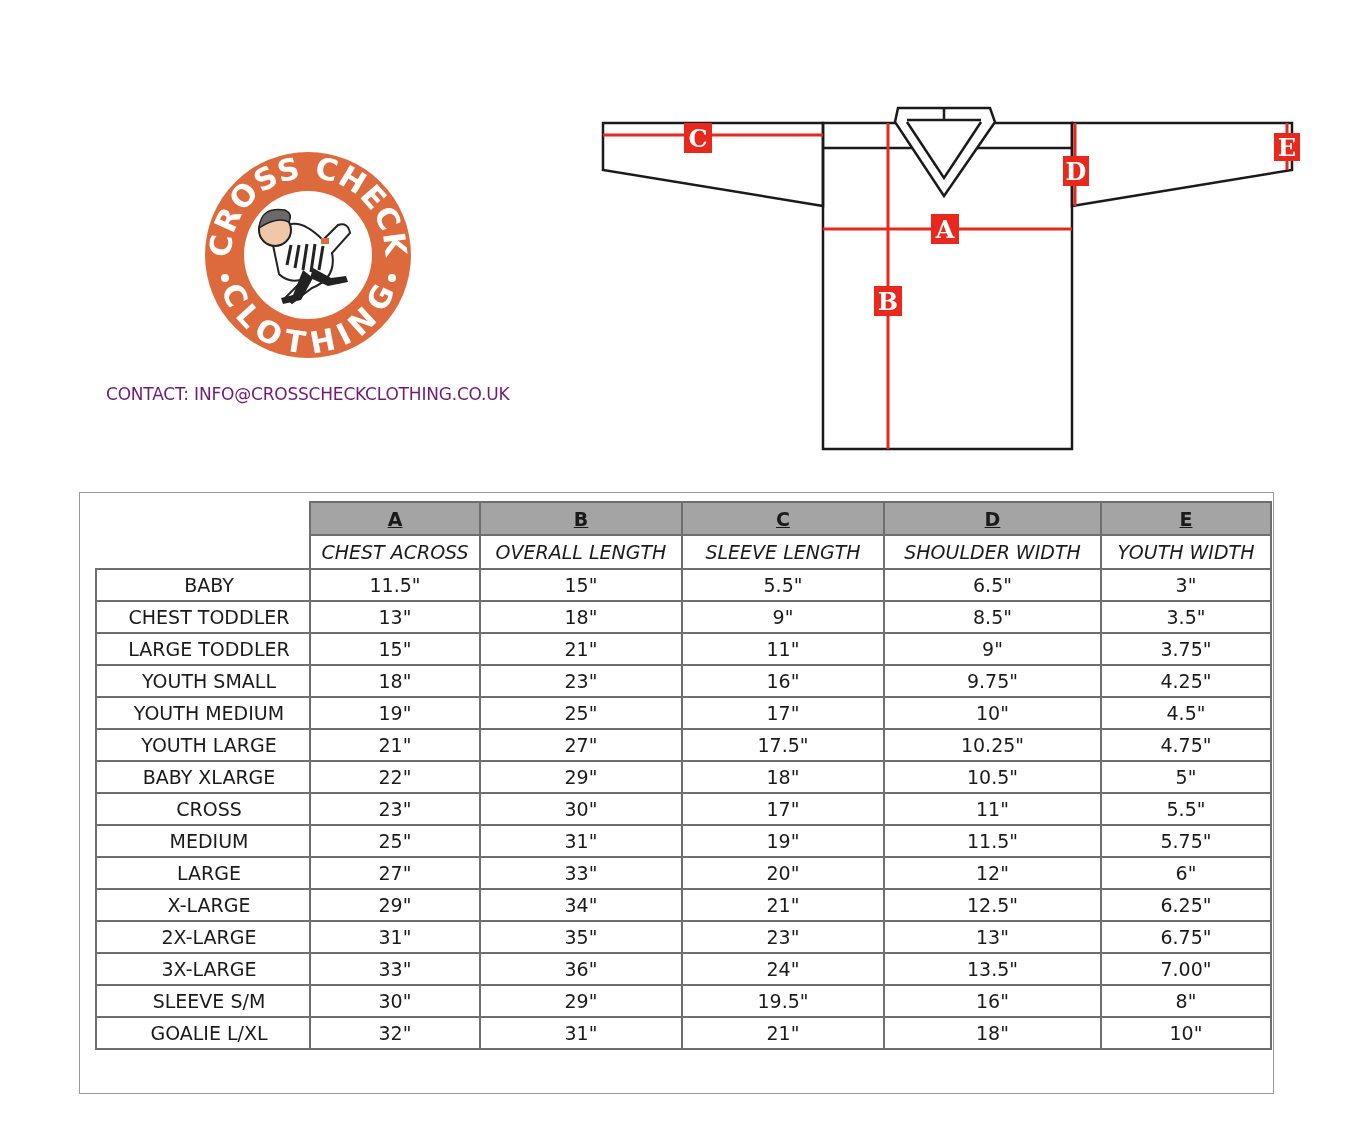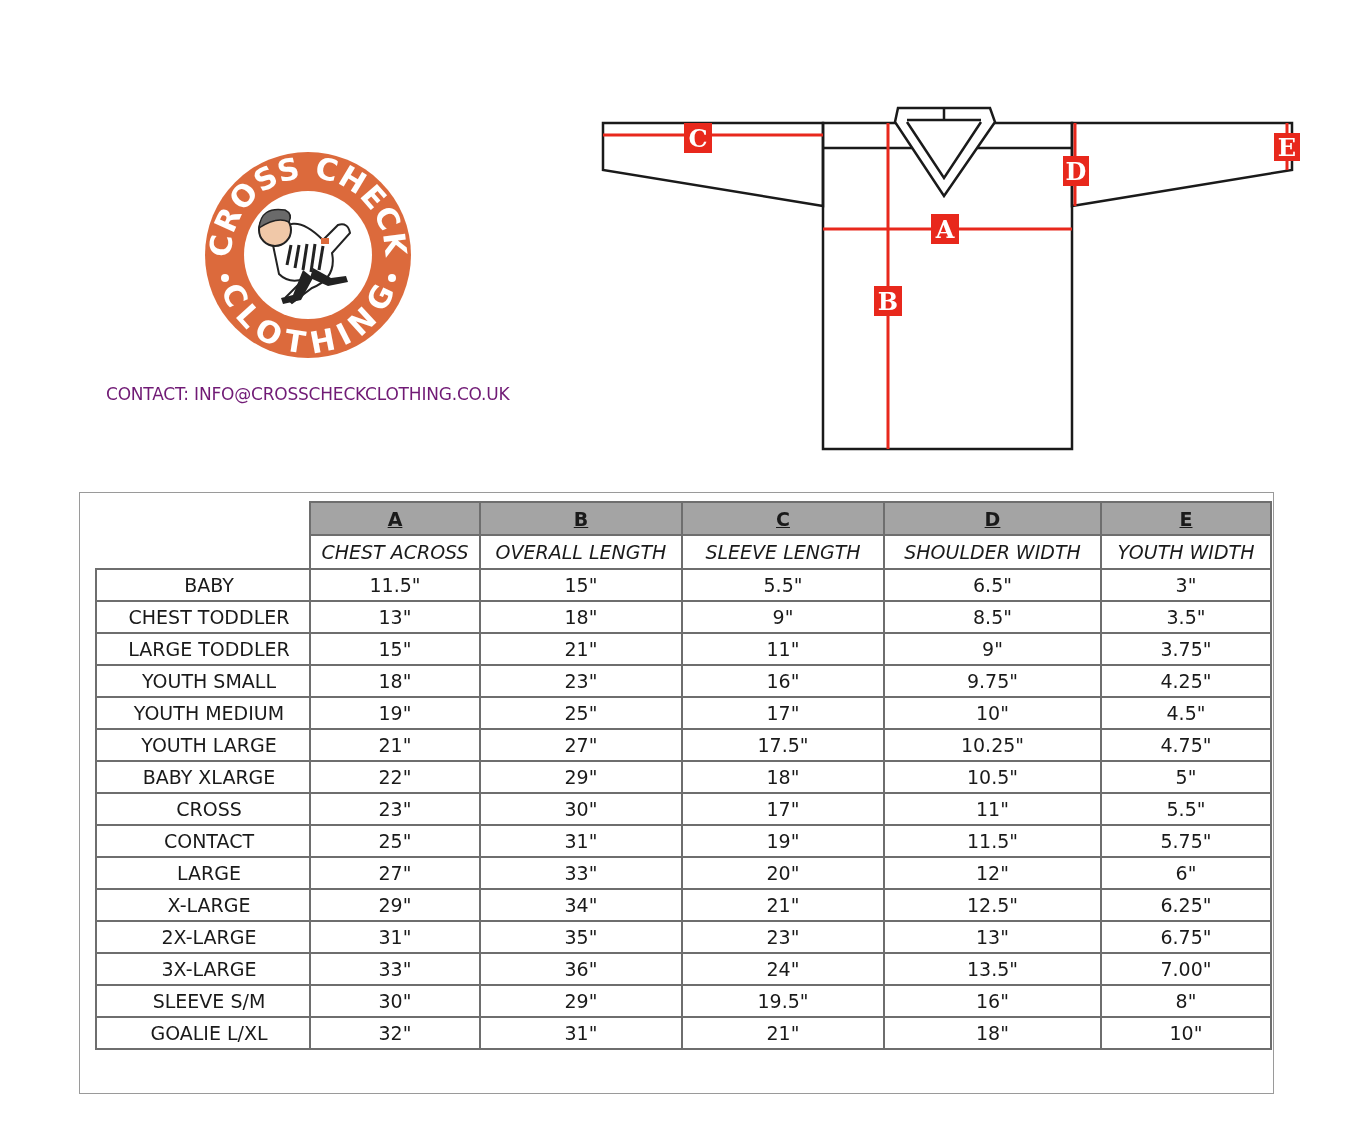--- a/index.html
+++ b/index.html
@@ -173,21 +173,21 @@
       </tr>
       <tr>
         <td class="size-label">CROSS</td>
         <td>23"</td>
         <td>30"</td>
         <td>17"</td>
         <td>11"</td>
         <td>5.5"</td>
       </tr>
       <tr>
-        <td class="size-label">CONTACT</td>
+        <td class="size-label">MEDIUM</td>
         <td>25"</td>
         <td>31"</td>
         <td>19"</td>
         <td>11.5"</td>
         <td>5.75"</td>
       </tr>
       <tr>
         <td class="size-label">LARGE</td>
         <td>27"</td>
         <td>33"</td>

